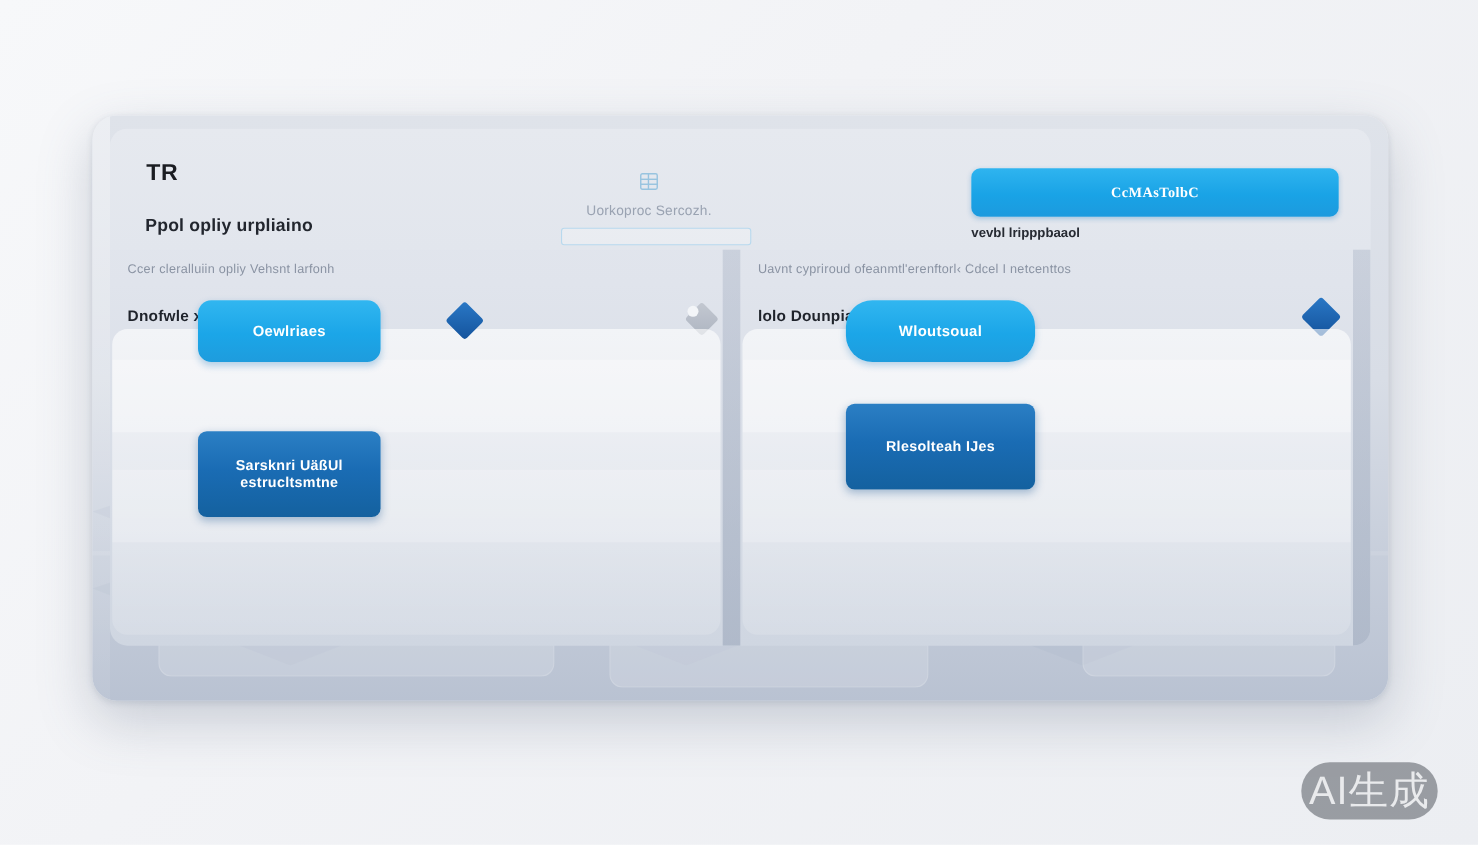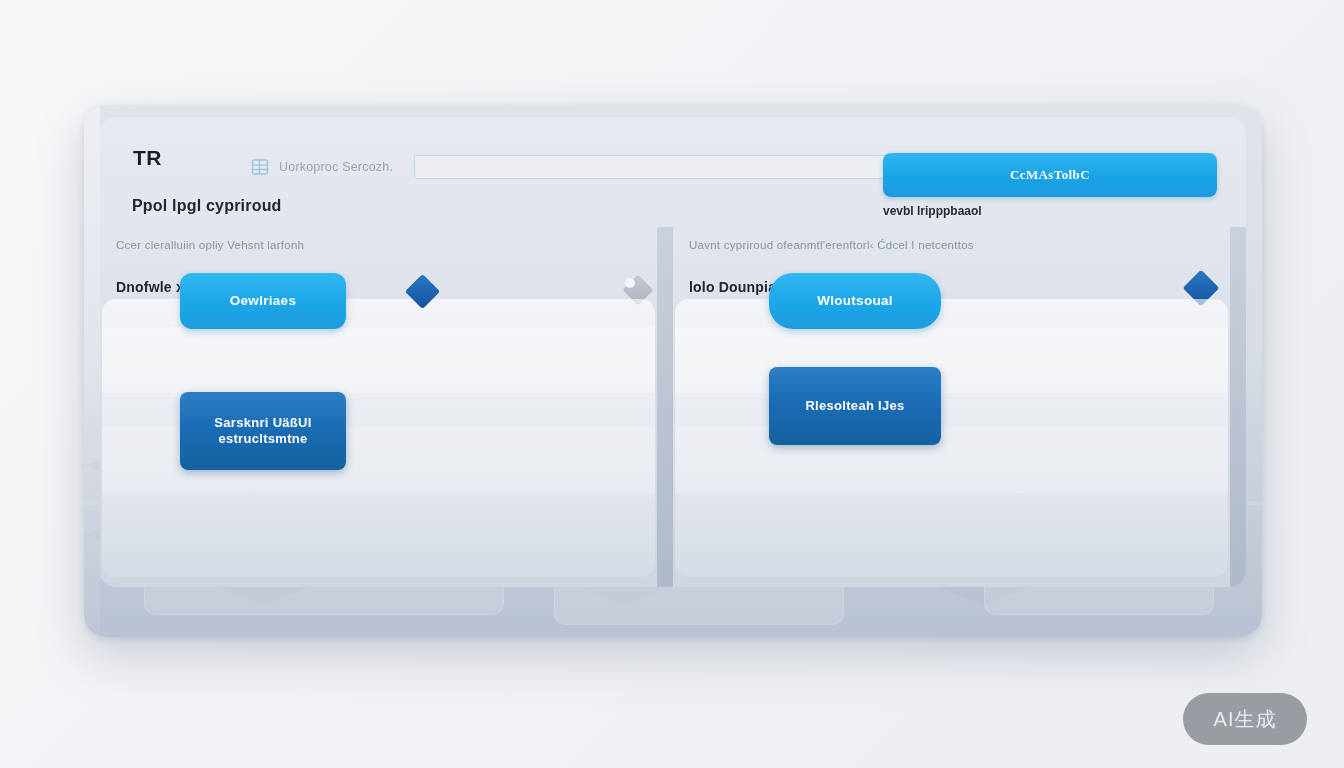--- a/index.html
+++ b/index.html
@@ -84,20 +84,21 @@
     letter-spacing: .2px;
   }
 
   #search-group {
     position: absolute;
     left: 150px; top: 38px;
     display: flex;
     align-items: center;
     gap: 9px;
     width: 680px;
+    flex-direction: column;
   }
 
   #table-icon { width: 20px; height: 20px; flex: 0 0 20px; opacity: .75; }
 
   #search-label {
     font-size: 12.5px;
     color: #9aa3b2;
     white-space: nowrap;
     letter-spacing: .2px;
   }
@@ -275,21 +276,21 @@
     right: 37px;
     bottom: 23px;
     width: 124px;
     height: 52px;
     border-radius: 26px;
     background: rgba(129,133,140,.78);
     display: flex;
     align-items: center;
     justify-content: center;
     color: #e9eaec;
-    font-size: 20px;
+    font-size: 36px;
     letter-spacing: 1px;
     font-family: "Liberation Sans", sans-serif;
   }
 </style>
 </head>
 <body>
 
 <div id="app-window">
 
   <svg id="facets" viewBox="0 0 1178 232" preserveAspectRatio="none">
@@ -306,21 +307,21 @@
 
   <div class="ghost" style="left:470px; top:330px; width:290px; height:190px;"></div>
   <div class="ghost" style="left:900px; top:360px; width:230px; height:150px;"></div>
   <div class="ghost" style="left:60px; top:400px; width:360px; height:110px;"></div>
 
   <div id="main-sheet">
 
     <div id="top-bar">
 
       <div id="brand-mark">TR</div>
-      <div id="brand-sub">Ppol lpgl cypriroud</div>
+      <div id="brand-sub">Ppol opliy urpliaino</div>
 
       <div id="search-group">
         <svg id="table-icon" viewBox="0 0 20 20">
           <rect x="2.5" y="3" width="15" height="14" rx="1.5" fill="none" stroke="#7fb8db" stroke-width="1.3"></rect>
           <line x1="2.5" y1="8" x2="17.5" y2="8" stroke="#7fb8db" stroke-width="1.3"></line>
           <line x1="2.5" y1="12.5" x2="17.5" y2="12.5" stroke="#7fb8db" stroke-width="1.3"></line>
           <line x1="9.5" y1="3" x2="9.5" y2="17" stroke="#7fb8db" stroke-width="1.3"></line>
         </svg>
         <span id="search-label">Uorkoproc Sercozh.</span>
         <input id="search-input" type="text" placeholder="" style="">

